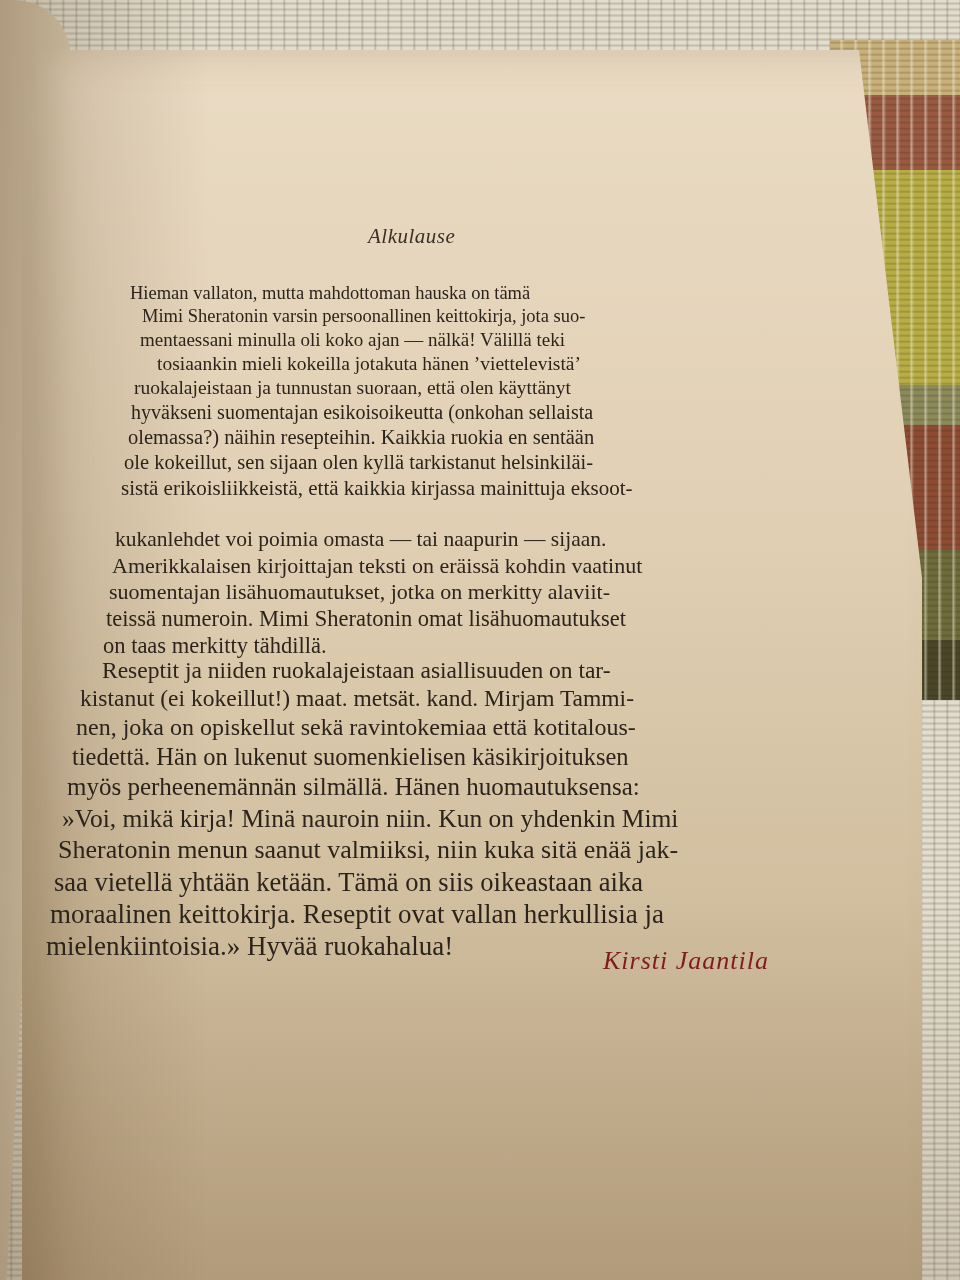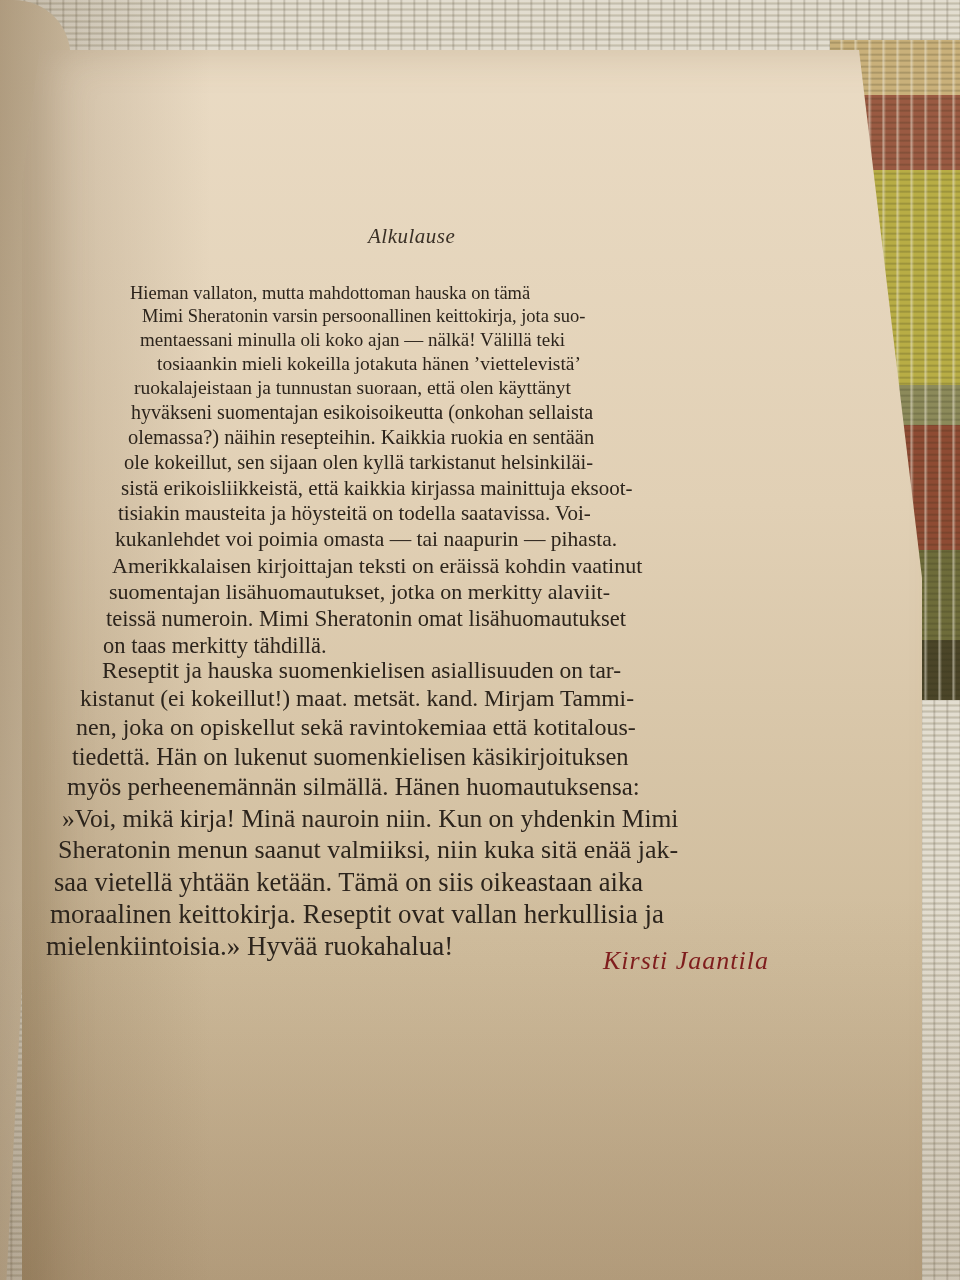--- a/index.html
+++ b/index.html
@@ -127,28 +127,27 @@
 
   <div class="line" style="left:130px; top:283px; font-size:18.5px;">Hieman vallaton, mutta mahdottoman hauska on tämä</div>
   <div class="line" style="left:142px; top:306px; font-size:18.5px;">Mimi Sheratonin varsin persoonallinen keittokirja, jota suo-</div>
   <div class="line" style="left:140px; top:329px; font-size:19px;">mentaessani minulla oli koko ajan — nälkä! Välillä teki</div>
   <div class="line" style="left:137px; top:353px; font-size:19.5px;margin-left:20px;">tosiaankin mieli kokeilla jotakuta hänen ’viettelevistä’</div>
   <div class="line" style="left:134px; top:377px; font-size:19.5px;">ruokalajeistaan ja tunnustan suoraan, että olen käyttänyt</div>
   <div class="line" style="left:131px; top:401px; font-size:20px;">hyväkseni suomentajan esikoisoikeutta (onkohan sellaista</div>
   <div class="line" style="left:128px; top:426px; font-size:20.5px;">olemassa?) näihin resepteihin. Kaikkia ruokia en sentään</div>
   <div class="line" style="left:124px; top:451px; font-size:20.5px;">ole kokeillut, sen sijaan olen kyllä tarkistanut helsinkiläi-</div>
   <div class="line" style="left:121px; top:476px; font-size:21px;">sistä erikoisliikkeistä, että kaikkia kirjassa mainittuja eksoot-</div>
-  <div class="line" style="left:118px; top:501px; font-size:21px;">tisiakin mausteita ja höysteitä on todella saatavissa. Voi-</div>
-  <div class="line" style="left:115px; top:527px; font-size:21.5px;">kukanlehdet voi poimia omasta — tai naapurin — pihasta.</div>
+  <div class="line" style="left:115px; top:527px; font-size:21.5px;">kukanlehdet voi poimia omasta — tai naapurin — sijaan.</div>
   <div class="line" style="left:112px; top:553px; font-size:22px;">Amerikkalaisen kirjoittajan teksti on eräissä kohdin vaatinut</div>
   <div class="line" style="left:109px; top:579px; font-size:22px;">suomentajan lisähuomautukset, jotka on merkitty alaviit-</div>
   <div class="line" style="left:106px; top:606px; font-size:22.5px;">teissä numeroin. Mimi Sheratonin omat lisähuomautukset</div>
   <div class="line" style="left:103px; top:633px; font-size:22.5px;">on taas merkitty tähdillä.</div>
 
-  <div class="line" style="left:102px; top:657px; font-size:23.5px;">Reseptit ja hauska suomenkielisen asiallisuuden on tar-</div>
+  <div class="line" style="left:102px; top:657px; font-size:23.5px;">Reseptit ja niiden ruokalajeistaan asiallisuuden on tar-</div>
   <div class="line" style="left:80px;  top:685px; font-size:23.5px;">kistanut (ei kokeillut!)  maat. metsät. kand. Mirjam Tammi-</div>
   <div class="line" style="left:76px;  top:714px; font-size:24px;">nen, joka on opiskellut sekä ravintokemiaa että kotitalous-</div>
   <div class="line" style="left:72px;  top:743px; font-size:24.5px;">tiedettä. Hän on lukenut suomenkielisen käsikirjoituksen</div>
   <div class="line" style="left:67px;  top:773px; font-size:25px;">myös perheenemännän silmällä. Hänen huomautuksensa:</div>
   <div class="line" style="left:62px;  top:804px; font-size:25.5px;">»Voi, mikä kirja! Minä nauroin niin. Kun on yhdenkin Mimi</div>
   <div class="line" style="left:58px;  top:835px; font-size:26px;">Sheratonin menun saanut valmiiksi, niin kuka sitä enää jak-</div>
   <div class="line" style="left:54px;  top:867px; font-size:26.5px;">saa vietellä yhtään ketään. Tämä on siis oikeastaan aika</div>
   <div class="line" style="left:50px;  top:899px; font-size:27px;">moraalinen keittokirja. Reseptit ovat vallan herkullisia ja</div>
   <div class="line" style="left:46px;  top:931px; font-size:27px;">mielenkiintoisia.» Hyvää ruokahalua!</div>
 

